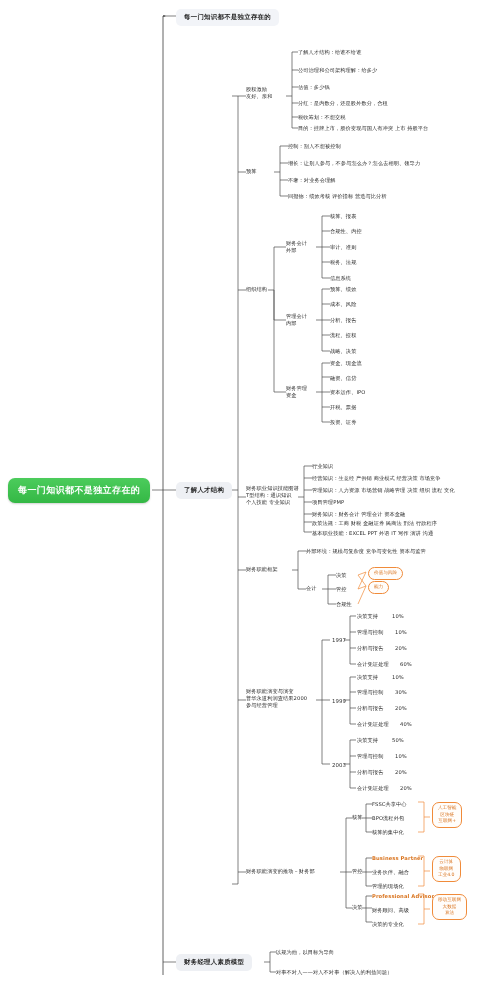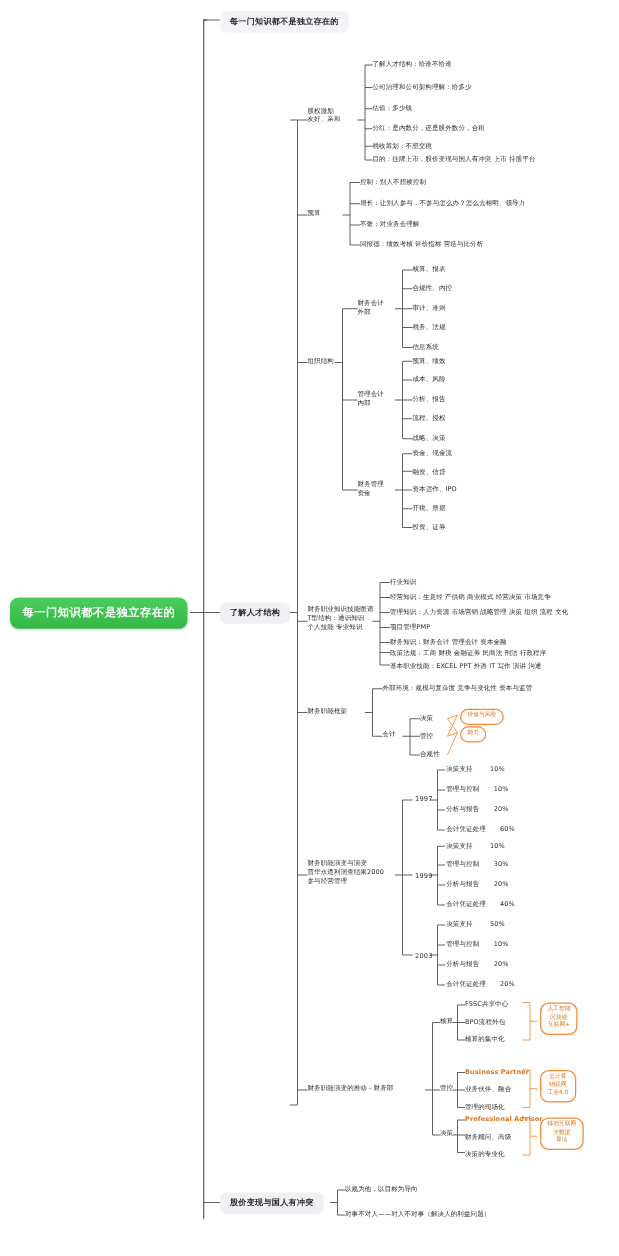--- a/index.html
+++ b/index.html
@@ -205,21 +205,21 @@
       <path d="M270 962 L270 972 L276 972"></path>
     </g>
   </svg>
 
   <div class="root" style="left:8px; top:478px;">每一门知识都不是独立存在的</div>
 
   <div class="pill light" style="left:176px; top:9px;">每一门知识都不是独立存在的</div>
 
   <div class="pill" style="left:176px; top:482px;">了解人才结构</div>
 
-  <div class="pill" style="left:176px; top:954px;">股价变现与国人有冲突</div>
+  <div class="pill" style="left:176px; top:954px;">财务经理人素质模型</div>
 
   <div class="node multi" style="left:246px; top:86px;">股权激励
 友好、亲和</div>
   <div class="node" style="left:298px; top:50px;">了解人才结构：给谁不给谁</div>
   <div class="node" style="left:298px; top:68px;">公司治理和公司架构理解：给多少</div>
   <div class="node" style="left:298px; top:85px;">估值：多少钱</div>
   <div class="node" style="left:298px; top:101px;">分红：是内数分，还是股外数分，合租</div>
   <div class="node" style="left:298px; top:115px;">税收筹划：不想交税</div>
   <div class="node" style="left:298px; top:126px;">目的：挂牌上市，股价变现与国人有冲突 上市 持股平台</div>
 

